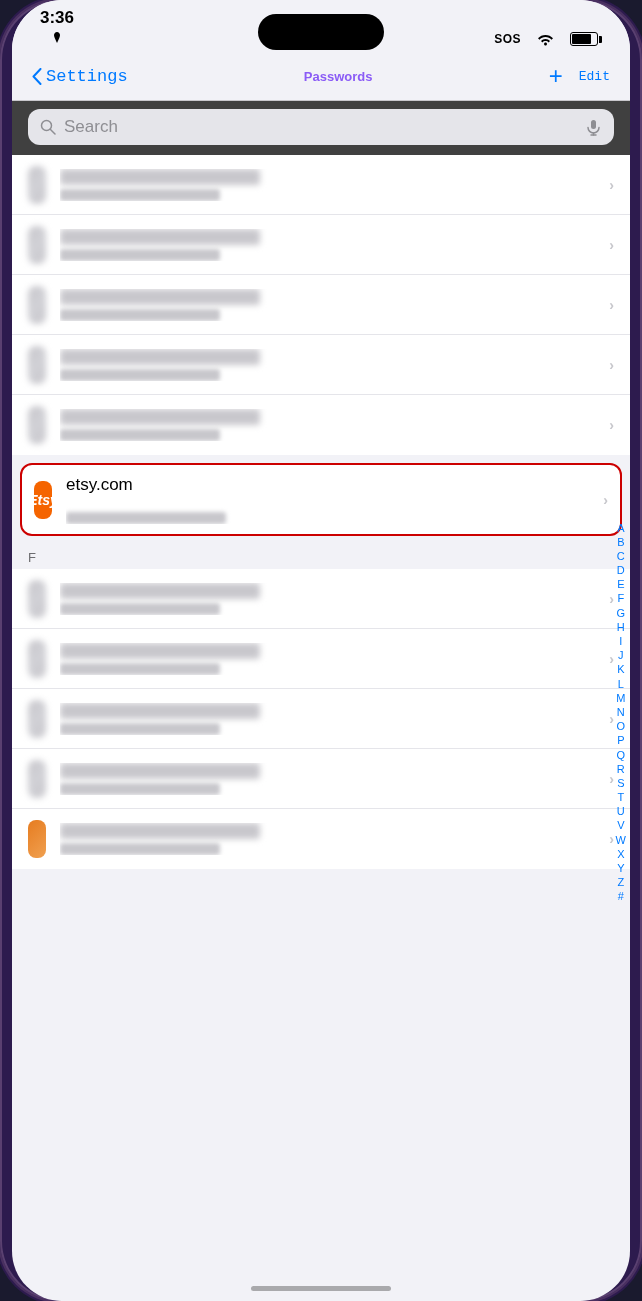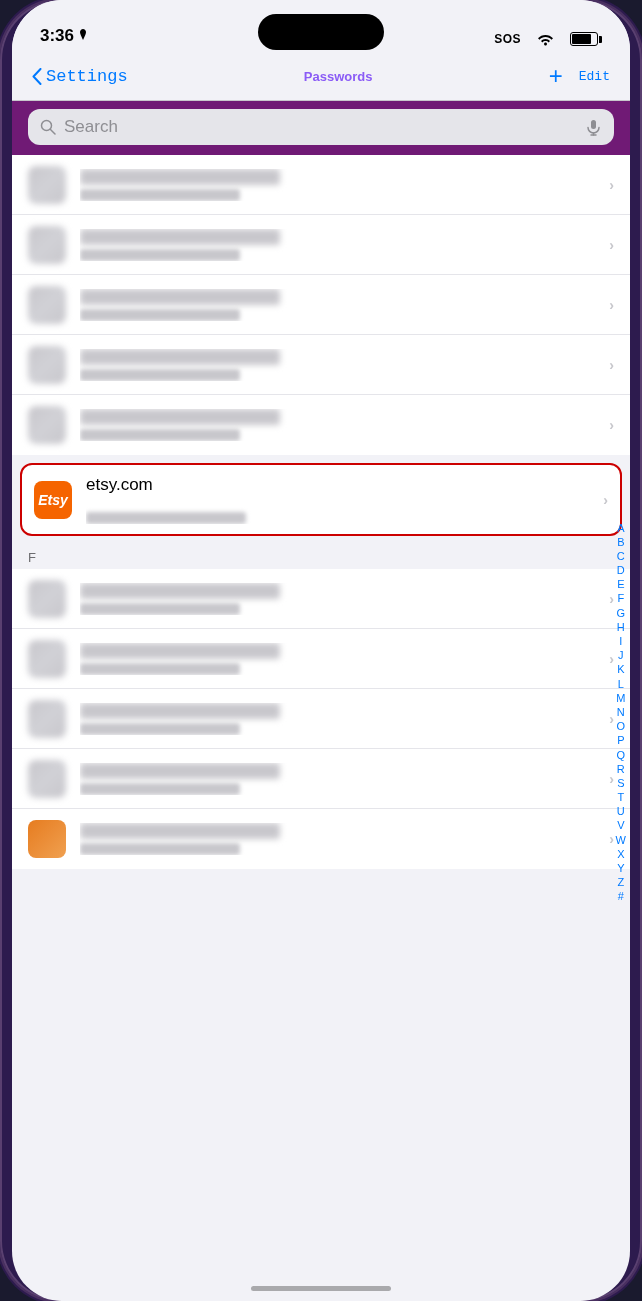--- a/index.html
+++ b/index.html
@@ -59,20 +59,21 @@
       z-index: 50;
     }
 
     .status-time {
       font-size: 17px;
       font-weight: 600;
       color: #000;
       display: flex;
       align-items: center;
       gap: 4px;
+      flex-direction: column;
     }
 
     .status-icons {
       display: flex;
       align-items: center;
       gap: 16px;
       font-size: 13px;
       font-weight: 600;
       color: #000;
     }
@@ -142,21 +143,21 @@
     }
 
     .nav-edit {
       font-size: 13px;
       color: #007aff;
       font-family: Liberation Mono, monospace;
     }
 
     
     .search-bar {
-      background: #701a75;
+      background: #404040;
       padding: 8px 16px 10px;
     }
 
     .search-input-container {
       background: #e5e5ea;
       border-radius: 12px;
       padding: 8px 12px;
       display: flex;
       align-items: center;
       gap: 8px;
@@ -184,21 +185,21 @@
       border-bottom: 0.5px solid #e5e5ea;
       min-height: 60px;
       position: relative;
     }
 
     .list-item:last-child {
       border-bottom: none;
     }
 
     .app-icon {
-      width: 38px;
+      width: 18px;
       height: 38px;
       border-radius: 8px;
       margin-right: 14px;
       flex-shrink: 0;
       background: #c8c7cc;
     }
 
     .app-icon.blurred {
       background: linear-gradient(135deg, #c8c7cc 0%, #d1d1d6 50%, #c8c7cc 100%);
       filter: blur(3px);

